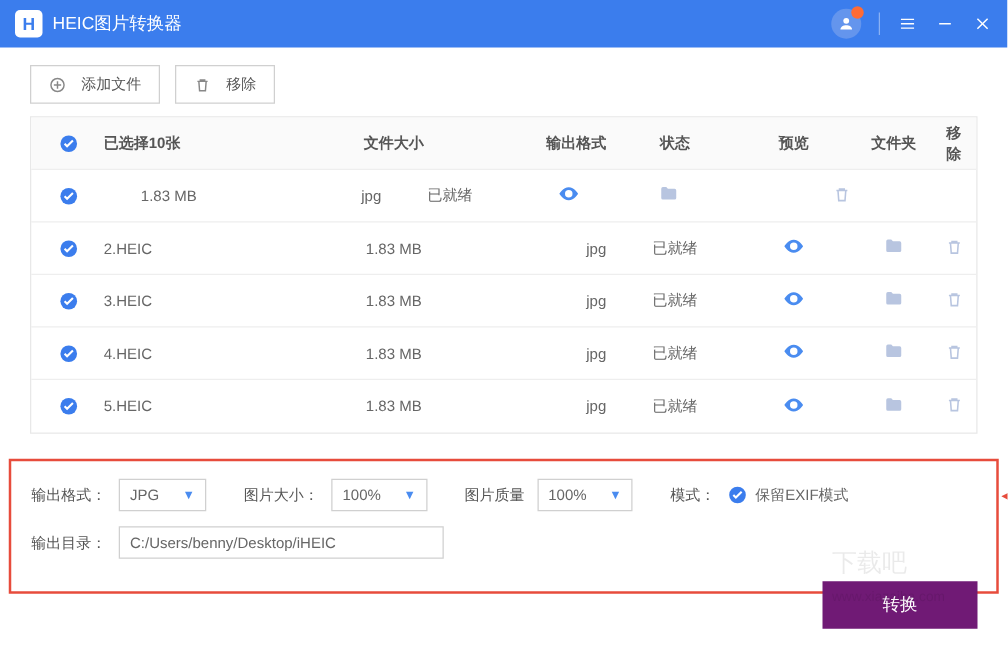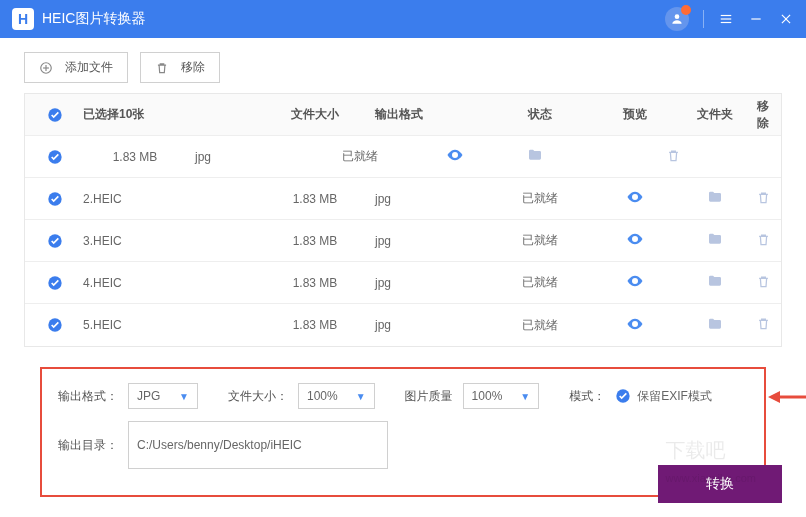--- a/index.html
+++ b/index.html
@@ -17,37 +17,37 @@
     .toolbar { padding: 14px 24px 10px; display: flex; gap: 12px; }
     .btn { border: 1px solid #d0d0d0; background: #fff; padding: 6px 14px; font-size: 12px; color: #555; cursor: pointer; display: flex; align-items: center; gap: 12px; }
     
     .table-wrap { margin: 0 24px; border: 1px solid #e8e8e8; }
     .thead, .trow { display: flex; align-items: center; padding: 0 10px; height: 42px; border-bottom: 1px solid #eee; }
     .thead { background: #fafafa; font-weight: bold; color: #555; }
     .trow:last-child { border-bottom: none; }
     .col-check { width: 40px; display: flex; justify-content: center; }
     .col-name { width: 180px; padding-left: 8px; }
     .col-size { width: 120px; text-align: center; }
-    .col-format { width: 110px; text-align: left; }
+    .col-format { width: 110px; text-align: right; }
     .col-status { width: 110px; text-align: center; }
     .col-preview { width: 80px; text-align: center; }
     .col-folder { width: 80px; text-align: center; }
     .col-remove { flex: 1; text-align: center; }
     
     .check-circle { width: 16px; height: 16px; display: inline-flex; }
     .icon-btn { cursor: pointer; display: inline-flex; justify-content: center; color: #b8c5e0; }
     .icon-btn.eye { color: #4a8cf0; }
     
-    .settings-panel { margin: 20px 40px 0; border: 2px solid #e74c3c; padding: 14px 16px; position: relative; }
+    .settings-panel { margin: 20px 7px 0; border: 2px solid #e74c3c; padding: 14px 16px; position: relative; }
     .settings-row { display: flex; align-items: center; gap: 10px; margin-bottom: 12px; }
     .settings-row:last-child { margin-bottom: 0; }
     .label { color: #555; font-size: 12px; }
     .select { border: 1px solid #d0d0d0; padding: 5px 8px; display: flex; align-items: center; gap: 18px; cursor: pointer; min-width: 70px; justify-content: space-between; }
     .select .caret { color: #4a8cf0; font-size: 10px; }
-    .path-input { border: 1px solid #d0d0d0; padding: 16px 8px; width: 260px; color: #666; font-size: 12px; background: #fff; }
+    .path-input { border: 1px solid #d0d0d0; padding: 5px 8px; width: 260px; color: #666; font-size: 12px; background: #fff; }
     .change-btn { border: 1px solid #d0d0d0; border-left: none; padding: 5px 14px; background: #fff; cursor: pointer; color: #555; }
     .mode-check { display: flex; align-items: center; gap: 6px; }
     
     .arrow-annotation { position: absolute; right: -60px; top: 18px; }
     
     .convert-btn { position: absolute; bottom: 14px; right: 24px; background: #701a75; color: #fff; border: none; padding: 10px 48px; font-size: 14px; cursor: pointer; font-family: Liberation Serif, serif; }
     
     .watermark { position: absolute; bottom: 30px; right: 50px; opacity: 0.08; font-size: 20px; pointer-events: none; color: #000; }
   </style>
 </head>
@@ -274,21 +274,21 @@
 </div>
 
 <div class="settings-panel">
   <div class="settings-row">
     <span class="label">输出格式：</span>
     <div class="select">
       <span>JPG</span>
       <span class="caret">▼</span>
     </div>
     <span style="width:10px"></span>
-    <span class="label">文件大小：</span>
+    <span class="label">图片大小：</span>
     <div class="select">
       <span>100%</span>
       <span class="caret">▼</span>
     </div>
     <span style="width:10px"></span>
     <span class="label">图片质量</span>
     <div class="select">
       <span>100%</span>
       <span class="caret">▼</span>
     </div>

